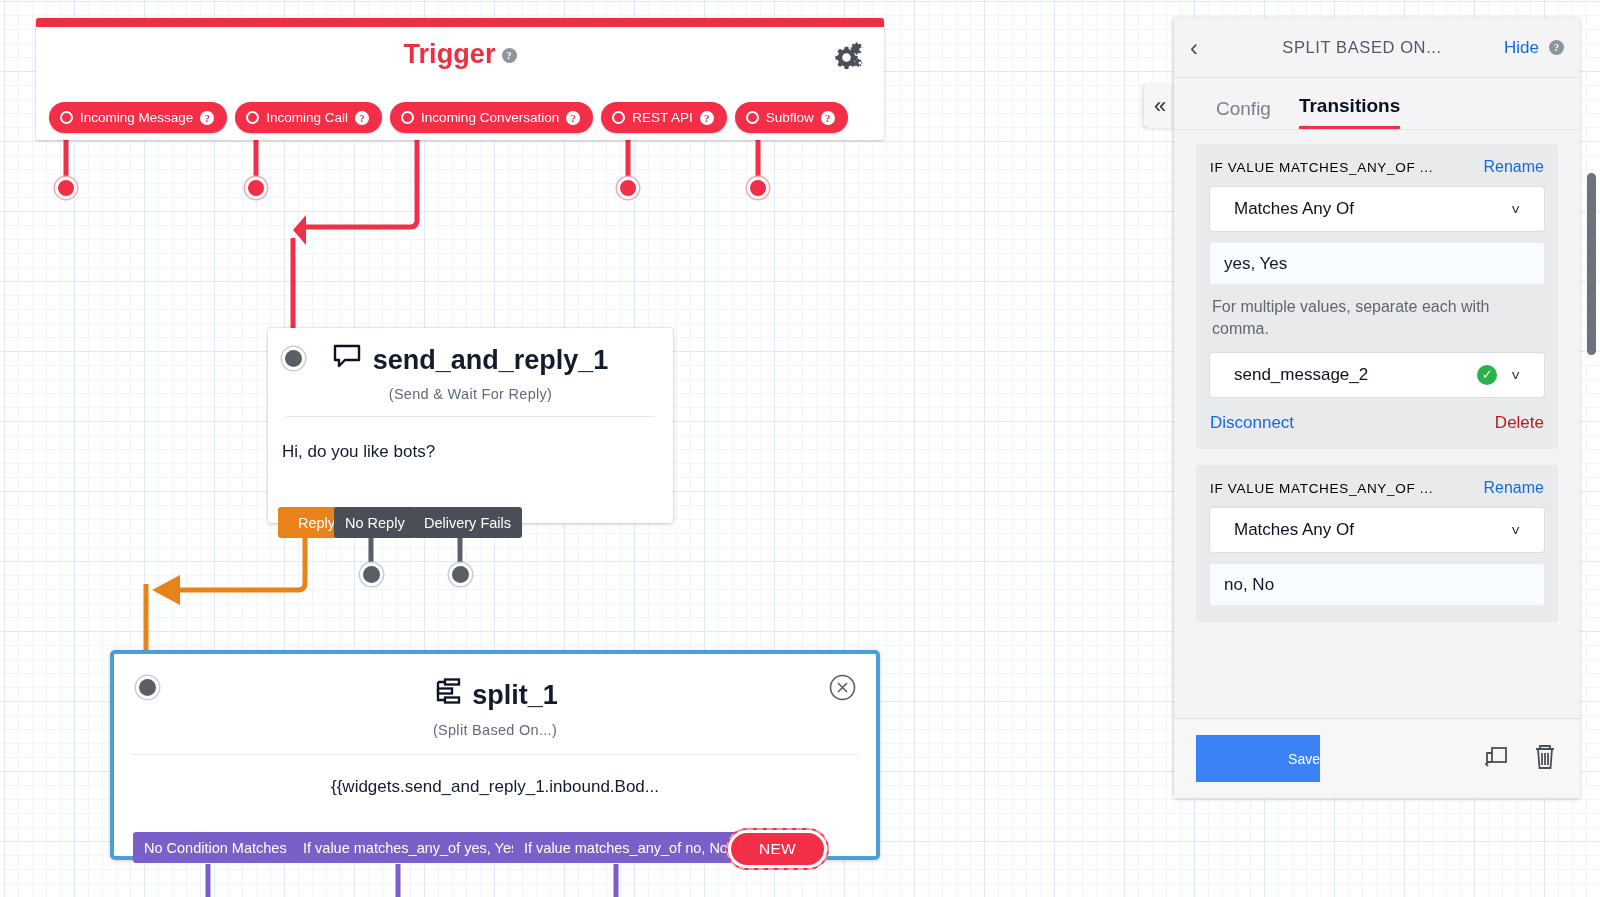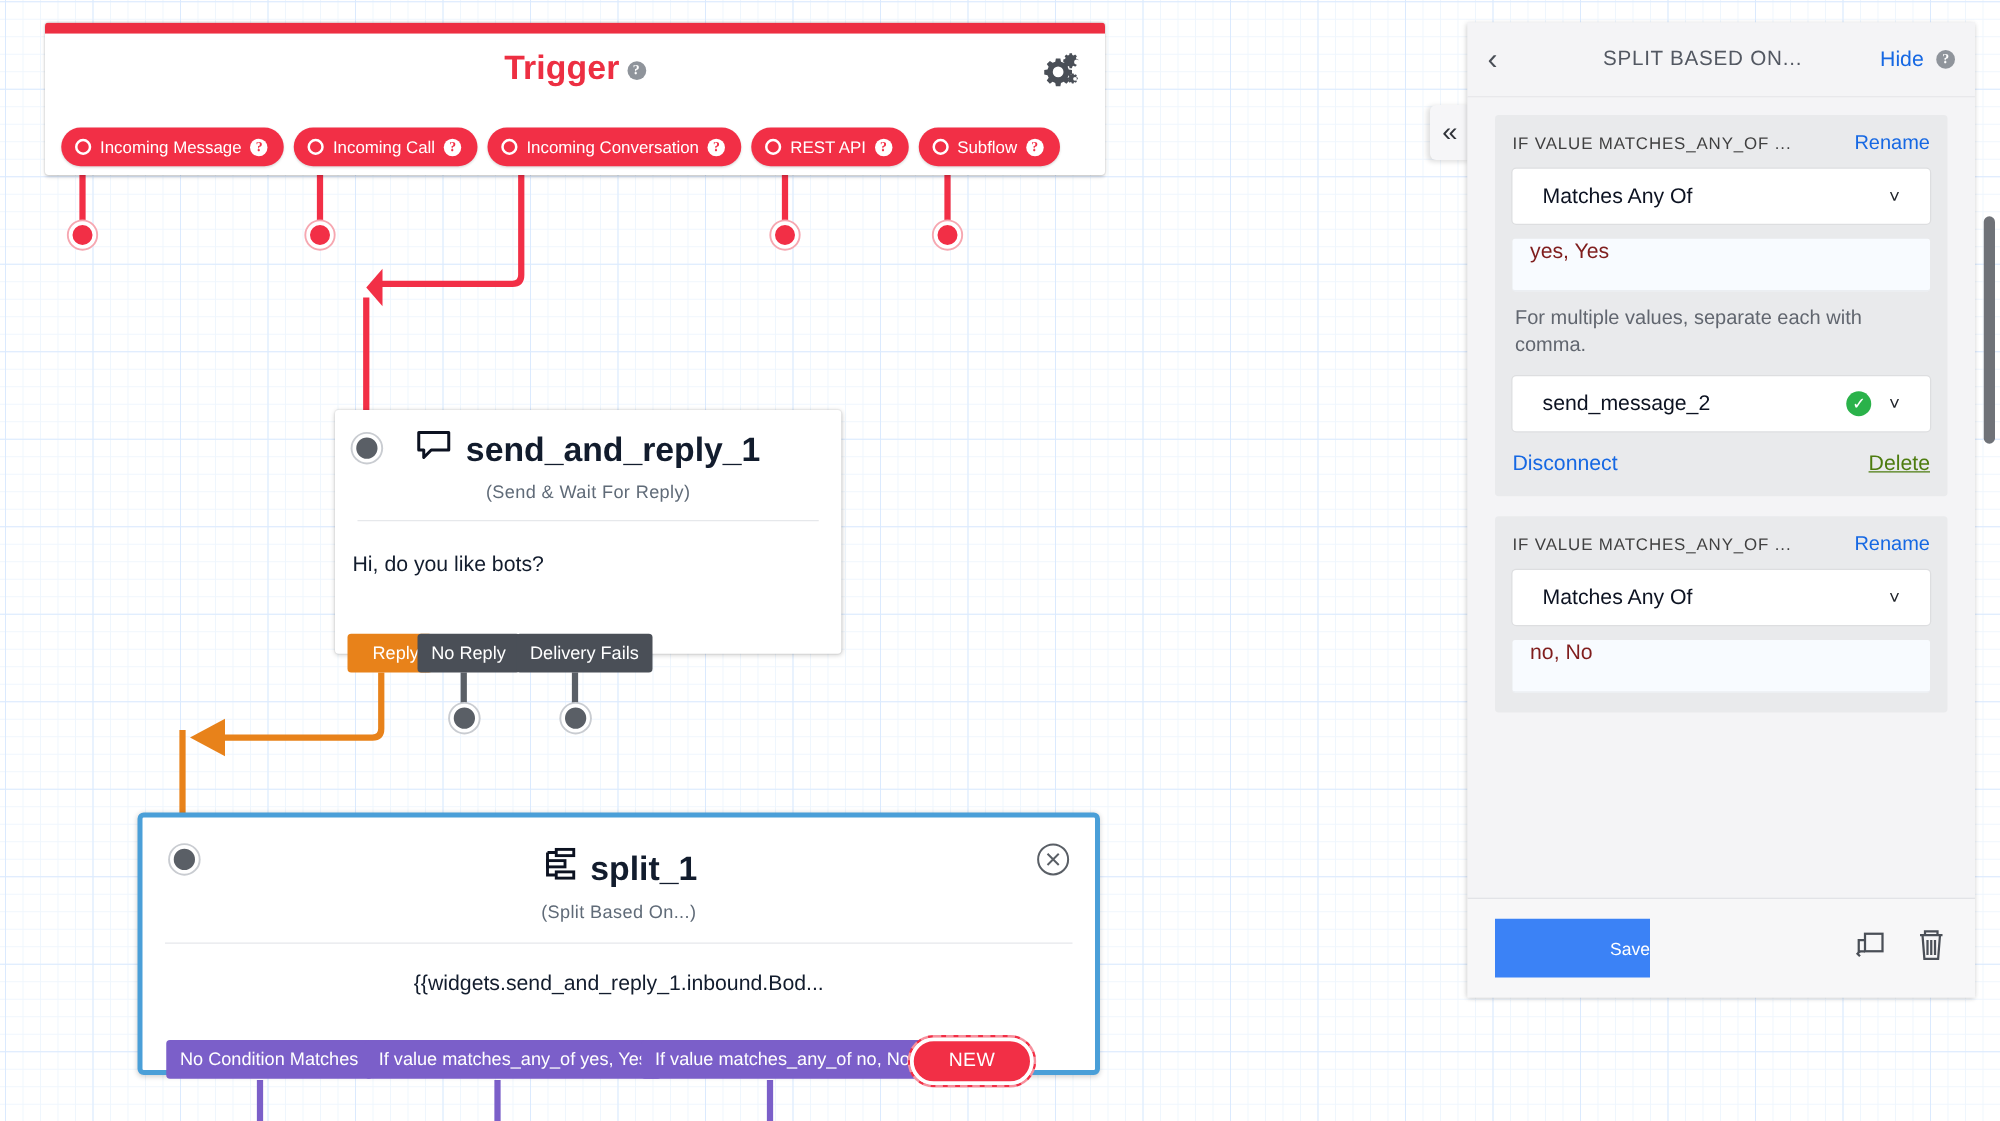--- a/index.html
+++ b/index.html
@@ -140,41 +140,41 @@
     border-bottom: 1px solid #e3e4e8; background: #f4f4f6;
   }
   .ptab { font-size: 19px; color: #7b808a; padding-bottom: 9px; cursor: pointer; }
   .ptab.active { color: #0c1221; font-weight: 700; border-bottom: 3px solid #f22f46; }
 
   #panel-scroll {
     flex: 1; overflow: hidden; position: relative; padding: 14px 22px 0 22px; background: #f4f4f6;
   }
   .tcard { background: #e9eaec; border-radius: 3px; padding: 14px 14px 16px 14px; margin-bottom: 16px; }
   .tcard-head { display: flex; align-items: baseline; justify-content: space-between; margin-bottom: 11px; }
-  .tcard-label { font-size: 13.5px; color: #404040; letter-spacing: .7px; }
+  .tcard-label { font-size: 13.5px; color: #000000; letter-spacing: .7px; }
   .tcard-rename { font-size: 16px; color: #1668e3; cursor: pointer; }
   .fselect {
     background: #fff; border-radius: 3px; height: 44px; display: flex; align-items: center;
     padding: 0 24px; font-size: 17px; color: #0c1221; position: relative;
     box-shadow: 0 0 0 1px rgba(0,0,0,.05);
   }
   .fselect .chev { margin-left: auto; font-size: 15px; color: #21252b; }
   .fselect .okdot {
     width: 20px; height: 20px; border-radius: 50%; background: #2ab24a; color: #fff;
     font-size: 13px; line-height: 20px; text-align: center; margin-left: auto; margin-right: 14px;
   }
   .finput {
-    background: #f8fbff; border-radius: 2px; height: 42px; display: flex; 
-    padding: 0 14px; font-size: 17px; color: #7f1d1d; margin-top: 12px;
+    background: #f8fbff; border-radius: 2px; height: 42px; display: flex; align-items: center;
+    padding: 0 14px; font-size: 17px; color: #0f172a; margin-top: 12px;
     box-shadow: inset 0 -1px 0 rgba(0,0,0,.05);
   }
   .fhelp { font-size: 16px; color: #61666f; margin: 11px 2px 0 2px; line-height: 1.35; }
   .frow-links { display: flex; justify-content: space-between; margin-top: 16px; font-size: 17px; }
   .link-blue { color: #1668e3; cursor: pointer; }
-  .link-red { color: #4d7c0f; cursor: pointer; text-decoration: underline; }
+  .link-red { color: #b91c1c; cursor: pointer; }
 
   #panel-scrollbar {
     position: absolute; right: -16px; top: 155px; width: 9px; height: 182px;
     background: #6f7278; border-radius: 5px; cursor: pointer;
   }
   #panel-footer {
     height: 80px; border-top: 1px solid #dcdde1; background: #f7f7f8;
     display: flex; align-items: center; padding: 0 22px; gap: 12px;
   }
   #save-btn {
@@ -330,20 +330,24 @@
   <div id="panel-collapse">«</div>
 
   <div id="panel">
     <div id="panel-header">
       <div id="panel-back">‹</div>
       <div id="panel-title">SPLIT BASED ON...</div>
       <div id="panel-hide">Hide</div>
       <span class="help-dot" style="vertical-align:0;">?</span>
     </div>
 
+    <div id="panel-tabs">
+      <div class="ptab">Config</div>
+      <div class="ptab active">Transitions</div>
+    </div>
 
     <div id="panel-scroll">
 
       <div class="tcard">
         <div class="tcard-head">
           <span class="tcard-label">IF VALUE MATCHES_ANY_OF ...</span>
           <span class="tcard-rename">Rename</span>
         </div>
         <div class="fselect">
           <span>Matches Any Of</span>

